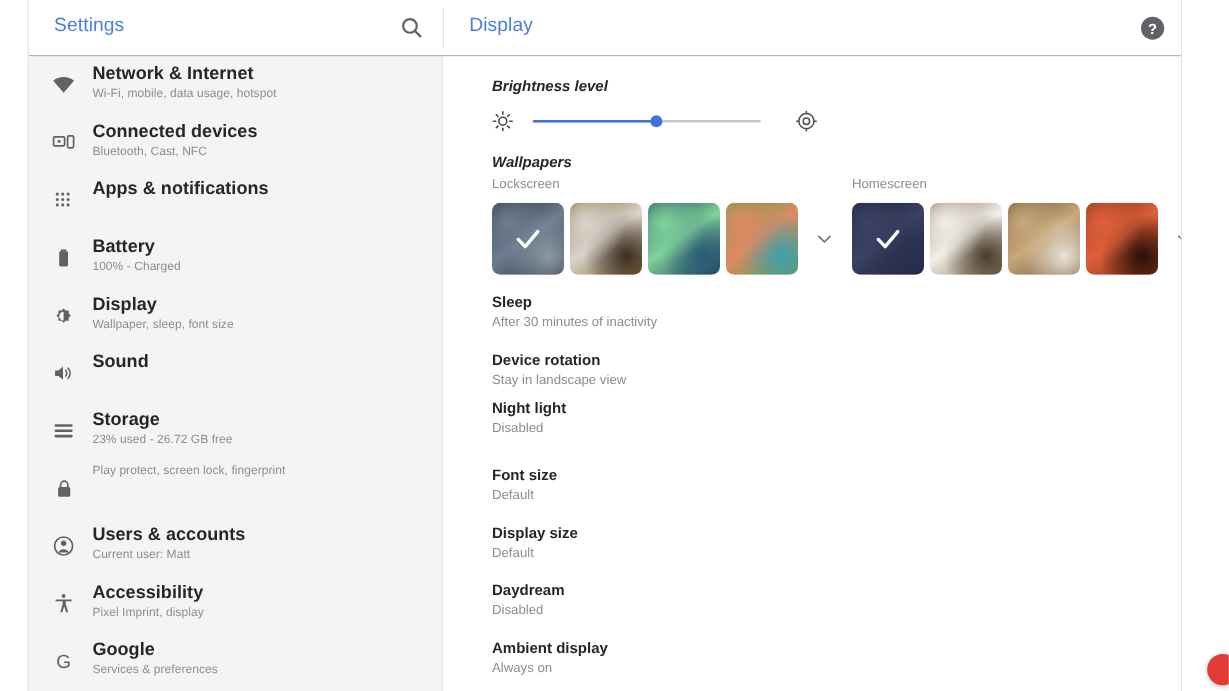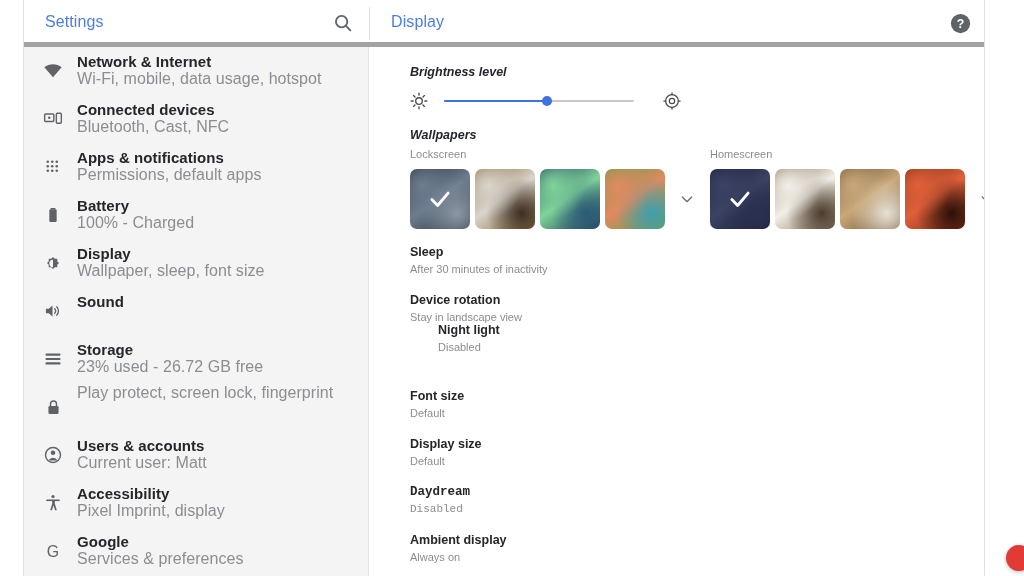--- a/index.html
+++ b/index.html
@@ -36,21 +36,21 @@
   }
   .edge-right::before {
     content:""; position:absolute; left:0; top:0; width:1px; height:576px;
     background:#e8e8e8;
   }
 
   
   .topbar {
     position: absolute; left: 0; top: 0; width: 960px; height: 47px;
     background: #ffffff;
-    border-bottom: 5px solid #a3a3a3;
+    border-bottom: 1px solid #a3a3a3;
   }
   .topbar-left {
     position: absolute; left: 0; top: 0; width: 345px; height: 46px;
   }
   .topbar-right {
     position: absolute; left: 346px; top: 0; width: 614px; height: 46px;
   }
   .topbar-divider {
     position:absolute; left:345px; top:7px; width:1px; height:33px; background:#e2e2e2;
   }
@@ -99,21 +99,21 @@
   }
   .nav-title {
     font-size: 15px;
     color: #23262a;
     font-weight: 700;
     line-height: 14px;
     padding-top: 8px;
     letter-spacing: .05px;
   }
   .nav-sub {
-    font-size: 16px;
+    font-size: 10px;
     color: #8a8d91;
     line-height: 13px;
     padding-top: 3px;
     letter-spacing: .05px;
   }
 
   
   .main {
     position: absolute; left: 346px; top: 47px;
     width: 614px; height: 529px;
@@ -279,21 +279,20 @@
                 <circle cx="5" cy="11" r="1.7"></circle>
                 <circle cx="11" cy="11" r="1.7"></circle>
                 <circle cx="17" cy="11" r="1.7"></circle>
                 <circle cx="5" cy="17" r="1.7"></circle>
                 <circle cx="11" cy="17" r="1.7"></circle>
                 <circle cx="17" cy="17" r="1.7"></circle>
               </g>
             </svg>
           </span>
           <div class="nav-title">Apps &amp; notifications</div>
-          <div class="nav-sub">Permissions, default apps</div>
         </div>
         <div class="nav-item">
           <span class="nav-icon">
             <svg viewBox="0 0 24 24" width="20" height="20" fill="#5f6368">
               <rect x="9" y="3.6" width="6" height="1.8" rx=".6"></rect>
               <rect x="7.6" y="5.2" width="8.8" height="15.2" rx="1.4"></rect>
             </svg>
           </span>
           <div class="nav-title">Battery</div>
           <div class="nav-sub">100% - Charged</div>
@@ -447,33 +446,33 @@
 
     <div id="settings-rows">
         <div class="set-row" style="top: 198px;">
           <div class="set-title">Sleep</div>
           <div class="set-sub">After 30 minutes of inactivity</div>
         </div>
         <div class="set-row" style="top: 246px;">
           <div class="set-title">Device rotation</div>
           <div class="set-sub">Stay in landscape view</div>
         </div>
-        <div class="set-row" style="top: 276px; margin-left: 28px;">
+        <div class="set-row" style="top: 286px;">
           <div class="set-title">Night light</div>
           <div class="set-sub">Disabled</div>
         </div>
         <div class="set-row" style="top: 342px;">
           <div class="set-title">Font size</div>
           <div class="set-sub">Default</div>
         </div>
         <div class="set-row" style="top: 390px;">
           <div class="set-title">Display size</div>
           <div class="set-sub">Default</div>
         </div>
-        <div class="set-row" style="top: 438px; font-family: Liberation Mono, monospace;">
+        <div class="set-row" style="top: 438px;">
           <div class="set-title">Daydream</div>
           <div class="set-sub">Disabled</div>
         </div>
         <div class="set-row" style="top: 486px;">
           <div class="set-title">Ambient display</div>
           <div class="set-sub">Always on</div>
         </div>
       </div>
   </div>
 </div>

